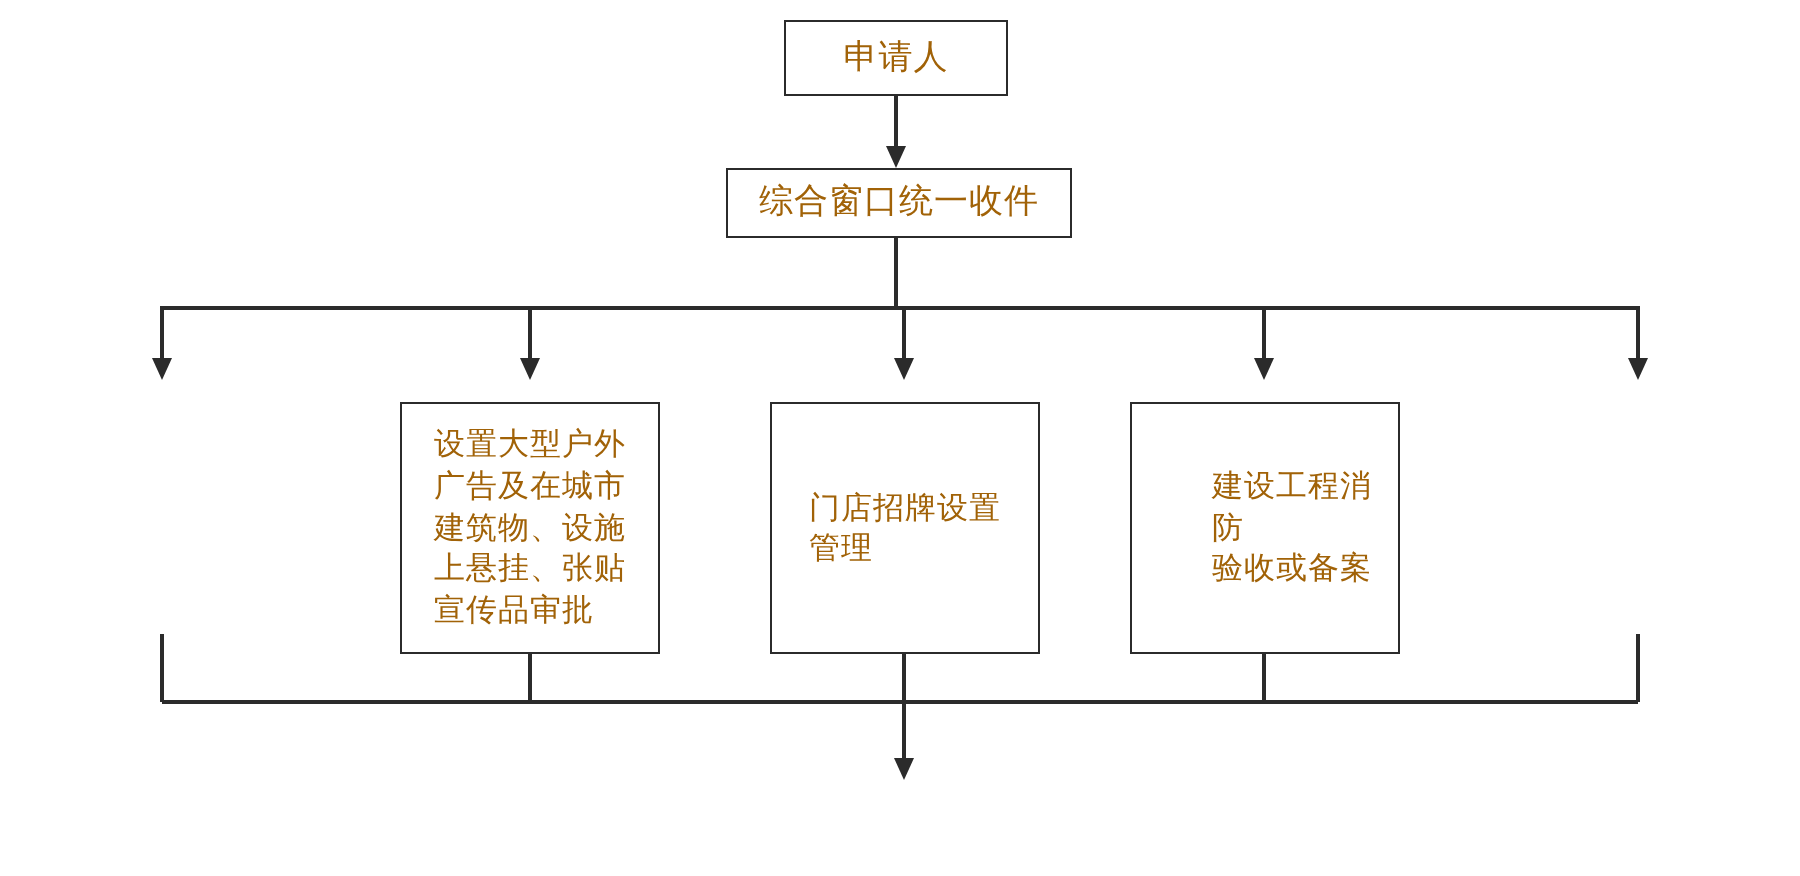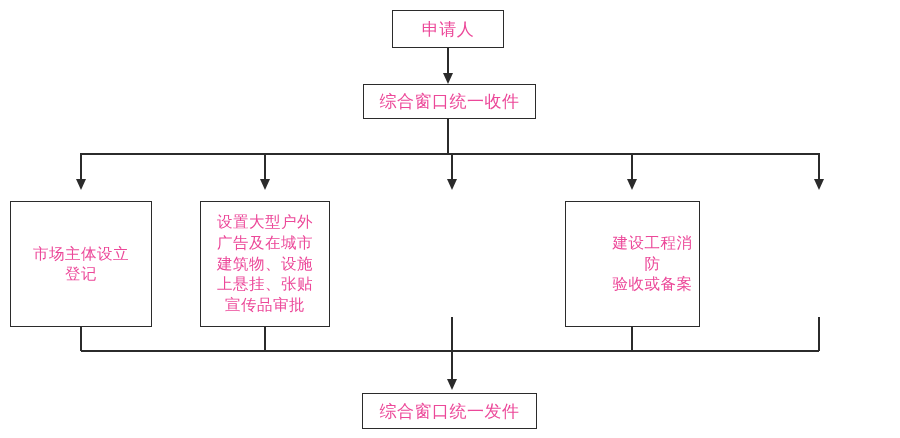--- a/index.html
+++ b/index.html
@@ -18,22 +18,22 @@
     overflow: hidden;
   }
   .node {
     position: absolute;
     box-sizing: border-box;
     border: 1.5px solid #2b2b2b;
     background: #ffffff;
     display: flex;
     align-items: center;
     justify-content: center;
-    text-align: center;
-    color: #ec4899;
+    text-align: left;
+    color: #a16207;
     line-height: 1.32;
     letter-spacing: 0.5px;
     white-space: pre-line;
     z-index: 2;
   }
   .node-applicant {
     left: 392px;  top: 10px;  width: 112px; height: 38px;
     font-size: 17px;
   }
   .node-intake {
@@ -94,40 +94,39 @@
 
   <div class="line vline" style="left:451.2px; top:153px; height:28px;"></div>
   <div class="arrowhead" style="left:446.5px; top:179px;"></div>
 
   <div class="line vline" style="left:631.2px; top:153px; height:28px;"></div>
   <div class="arrowhead" style="left:626.5px; top:179px;"></div>
 
   <div class="line vline" style="left:818.2px; top:153px; height:28px;"></div>
   <div class="arrowhead" style="left:813.5px; top:179px;"></div>
 
-  <div class="node node-item" style="left:10px; width:142px;">市场主体设立
-登记</div>
 
   <div class="node node-item dense" style="left:200px; width:130px;">设置大型户外
 广告及在城市
 建筑物、设施
 上悬挂、张贴
 宣传品审批</div>
 
+  <div class="node node-item" style="left:385px; width:135px;">门店招牌设置
+管理</div>
 
   <div class="node node-item" style="left:565px; width:135px;padding-left:40px;">建设工程消防
 验收或备案</div>
 
 
   <div class="line vline" style="left:80.2px; top:317px; height:34px;"></div>
   <div class="line vline" style="left:264.2px; top:317px; height:34px;"></div>
   <div class="line vline" style="left:451.2px; top:317px; height:34px;"></div>
   <div class="line vline" style="left:631.2px; top:317px; height:34px;"></div>
   <div class="line vline" style="left:818.2px; top:317px; height:34px;"></div>
 
   <div class="line hline" style="left:81px; top:350px; width:738px;"></div>
 
   <div class="line vline" style="left:451.2px; top:350px; height:32px;"></div>
   <div class="arrowhead" style="left:446.5px; top:379px;"></div>
 
-  <div class="node node-dispatch">综合窗口统一发件</div>
 
 </div>
 
 </body></html>

